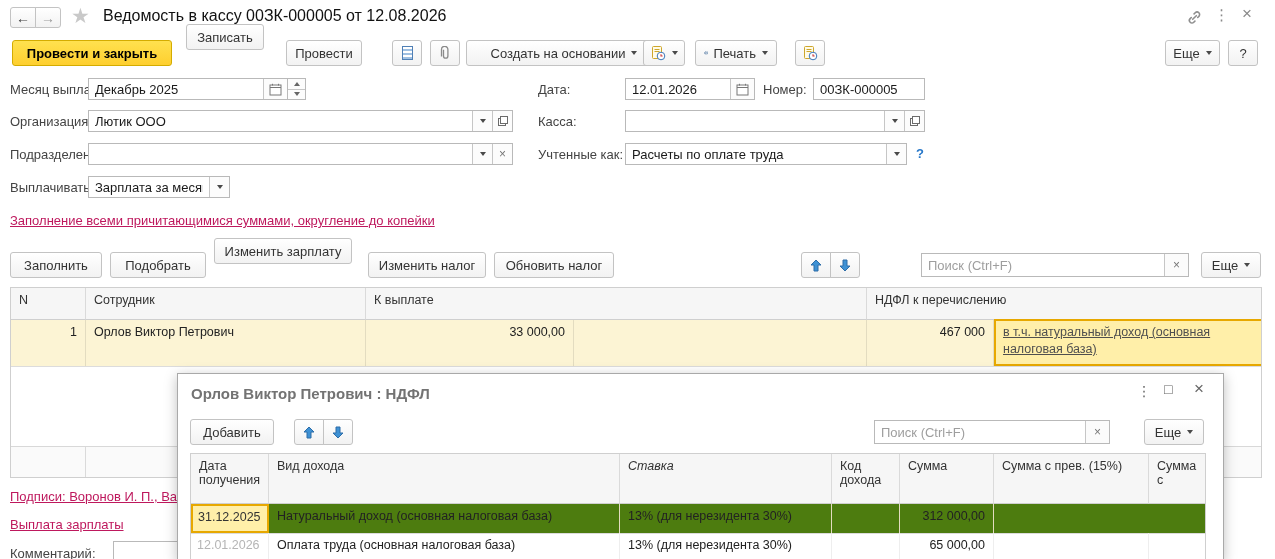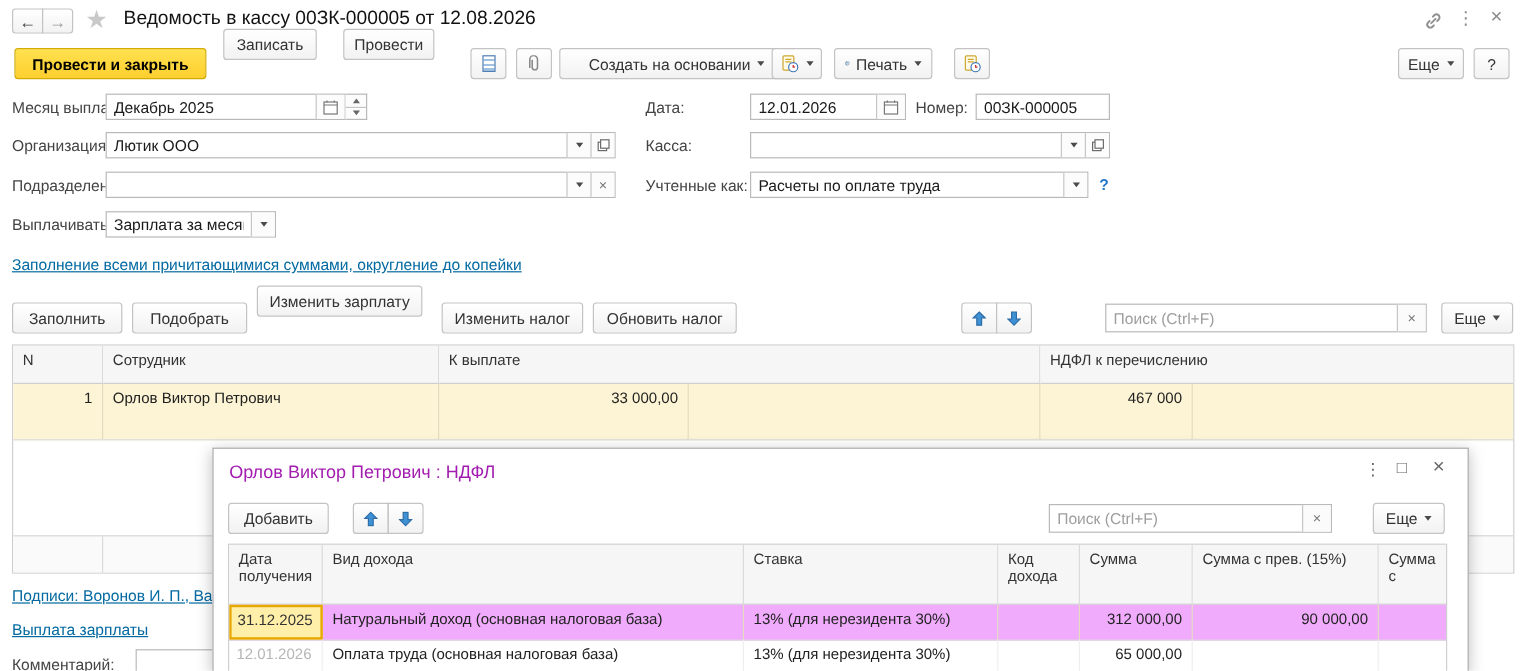--- a/index.html
+++ b/index.html
@@ -29,21 +29,21 @@
   .fld input{border:none;outline:none;flex:1;min-width:0;padding:0 6px;font:13px "Liberation Sans",sans-serif;color:#1a1a1a;background:transparent;}
   .fld input::placeholder{color:#9e9e9e;}
   .seg{width:19px;flex:0 0 auto;border-left:1px solid #c6c6c6;display:flex;align-items:center;justify-content:center;background:#fcfcfc;color:#555;font-size:11px;cursor:pointer;}
   .seg.wide{width:23px;}
   .spin{position:absolute;width:18px;height:22px;box-sizing:border-box;border:1px solid #b9b9b9;border-left:none;display:flex;flex-direction:column;background:#fcfcfc;}
   .spin div{flex:1;display:flex;align-items:center;justify-content:center;cursor:pointer;}
   .spin div:first-child{border-bottom:1px solid #c6c6c6;}
   .tri-up{width:0;height:0;border-left:3px solid transparent;border-right:3px solid transparent;border-bottom:4px solid #666;}
   .tri-dn{width:0;height:0;border-left:3px solid transparent;border-right:3px solid transparent;border-top:4px solid #666;}
   
-  .glink{position:absolute;color:#0369a1;text-decoration:underline;cursor:pointer;}
+  .glink{position:absolute;color:#be185d;text-decoration:underline;cursor:pointer;}
   
   .tbl{position:absolute;box-sizing:border-box;border:1px solid #cfcfcf;background:#fff;overflow:hidden;}
   .hcell{position:absolute;box-sizing:border-box;background:#f6f6f6;border-right:1px solid #dadada;border-bottom:1px solid #cfcfcf;font-size:12.5px;color:#333;padding:5px 8px 0 8px;}
   .bcell{position:absolute;box-sizing:border-box;border-right:1px solid #e3dcc0;font-size:12.5px;color:#222;padding:5px 8px 0 8px;white-space:nowrap;overflow:hidden;cursor:default;}
   .num{text-align:right;}
   .rowband{position:absolute;left:0;background:#fcf4d4;border-bottom:1px solid #dcdcdc;}
   .activecell{position:absolute;box-sizing:border-box;border:2px solid #e7a800;background:#ffefa9;}
   
   #dialog{position:absolute;left:177px;top:373px;width:1045px;height:186px;background:#fff;border:1px solid #a9a9a9;box-shadow:0 3px 12px rgba(0,0,0,.25);overflow:hidden;}
   .winbtn{position:absolute;color:#666;cursor:pointer;text-align:center;}
@@ -76,21 +76,21 @@
 </div>
 <div class="winbtn" style="left:1214px;top:6px;font-size:15px;color:#8a8a8a;"><span>⋮</span></div>
 <div class="winbtn" style="left:1242px;top:4px;font-size:17px;color:#8a8a8a;"><span>×</span></div>
 
 <div class="btn btn-yellow" style="left:12px;top:40px;width:160px;">
     <span>Провести и закрыть</span>
   </div>
 <div class="btn" style="left:186px;top:24px;width:78px;">
     <span>Записать</span>
   </div>
-<div class="btn" style="left:286px;top:24px;width:76px;">
+<div class="btn" style="left:286px;top:40px;width:76px;">
     <span>Провести</span>
   </div>
 
 <div class="btn icon-btn" style="left:392px;top:40px;width:30px;">
   <span style="display:inline-block;width:11px;height:14px;box-sizing:border-box;border:1px solid #4f7fb5;background:repeating-linear-gradient(180deg,#ffffff 0 2px,#9fc0e2 2px 4px);"></span>
 </div>
 <div class="btn icon-btn" style="left:430px;top:40px;width:30px;">
   <svg width="13" height="15" viewBox="0 0 13 15">
       <path d="M4.5 3.8 V10 a2.2 2.2 0 0 0 4.4 0 V3.5 a3.2 3.2 0 0 0 -6.4 0 V10.6" fill="none" stroke="#8a8a8a" stroke-width="1.3"></path>
     </svg>
@@ -276,36 +276,39 @@
   <div class="hcell" style="left:75px;top:0;width:280px;height:32px;">Сотрудник</div>
   <div class="hcell" style="left:355px;top:0;width:501px;height:32px;">К выплате</div>
   <div class="hcell" style="left:856px;top:0;width:396px;height:32px;border-right:none;">НДФЛ к перечислению</div>
 
   <div class="rowband" style="top:32px;width:1250px;height:46px;">
     <div class="bcell num" style="left:0;top:0;width:75px;height:46px;">1</div>
     <div class="bcell" style="left:75px;top:0;width:280px;height:46px;">Орлов Виктор Петрович</div>
     <div class="bcell num" style="left:355px;top:0;width:208px;height:46px;">33 000,00</div>
     <div class="bcell" style="left:563px;top:0;width:293px;height:46px;"></div>
     <div class="bcell num" style="left:856px;top:0;width:127px;height:46px;">467 000</div>
+    <div class="activecell" style="left:983px;top:-1px;width:269px;height:47px;padding:3px 7px;font-size:12.5px;line-height:17px;color:#4f4f4f;">
+      <span style="text-decoration:underline;cursor:pointer;">в т.ч. натуральный доход (основная налоговая база)</span>
+    </div>
   </div>
 
   <div class="abs" style="left:0;top:158px;width:1250px;height:32px;background:#fafafa;border-top:1px solid #d8d8d8;">
     <div class="abs" style="left:0;top:0;width:75px;height:32px;border-right:1px solid #dadada;box-sizing:border-box;"></div>
   </div>
 </div>
 
 <div class="glink" style="left:10px;top:489px;">Подписи: Воронов И. П., Ва</div>
 <div class="glink" style="left:10px;top:517px;">Выплата зарплаты</div>
 <div class="lbl" style="left:10px;top:546px;">Комментарий:</div>
 <div class="fld" style="left:113px;top:541px;width:1060px;height:24px;">
   <input style="">
 </div>
 
 <div id="dialog">
-  <div class="abs" style="left:13px;top:11px;font-size:15px;color:#a21caf;">Орлов Виктор Петрович : НДФЛ</div>
+  <div class="abs" style="left:13px;top:11px;font-size:15px;color:#737373;font-weight:bold;">Орлов Виктор Петрович : НДФЛ</div>
   <div class="winbtn" style="left:959px;top:9px;font-size:14px;"><span>⋮</span></div>
   <div class="winbtn" style="left:986px;top:7px;font-size:14px;"><span>□</span></div>
   <div class="winbtn" style="left:1016px;top:5px;font-size:17px;"><span>×</span></div>
 
   <div class="btn" style="left:12px;top:45px;width:84px;">
       <span>Добавить</span>
     </div>
   <div class="pairbtn" style="left:116px;top:45px;">
     <div class="btn icon-btn" style="width:30px;">
         <svg class="arrow-svg" width="12" height="13" viewBox="0 0 12 13">
@@ -325,33 +328,32 @@
       </span>
   </div>
   <div class="btn" style="left:966px;top:45px;width:60px;">
       <span>Еще</span>
       <span class="caret"></span>
     </div>
 
   <div class="tbl" style="left:12px;top:79px;width:1016px;height:120px;">
     <div class="hcell" style="left:78px;top:0;width:351px;height:50px;">Вид дохода</div>
     <div class="hcell" style="left:0;top:0;width:78px;height:50px;">Дата получения</div>
-    <div class="hcell" style="left:429px;top:0;width:212px;height:50px;">Ставка</div>
+    <div class="hcell" style="left:429px;top:0;width:212px;height:50px;font-style:italic;">Ставка</div>
     <div class="hcell" style="left:641px;top:0;width:68px;height:50px;">Код дохода</div>
     <div class="hcell" style="left:709px;top:0;width:94px;height:50px;">Сумма</div>
     <div class="hcell" style="left:803px;top:0;width:155px;height:50px;">Сумма с прев. (15%)</div>
     <div class="hcell" style="left:958px;top:0;width:56px;height:50px;border-right:none;">Сумма с</div>
 
-    <div class="rowband" style="top:50px;width:1014px;height:29px;background:#f0abfc;">
+    <div class="rowband" style="top:50px;width:1014px;height:29px;background:#4d7c0f;">
       <div class="activecell" style="left:0;top:0;width:78px;height:29px;padding:4px 5px;font-size:12.5px;">31.12.2025</div>
       <div class="bcell" style="left:78px;top:0;width:351px;height:29px;">Натуральный доход (основная налоговая база)</div>
       <div class="bcell" style="left:429px;top:0;width:212px;height:29px;">13% (для нерезидента 30%)</div>
       <div class="bcell" style="left:641px;top:0;width:68px;height:29px;"></div>
       <div class="bcell num" style="left:709px;top:0;width:94px;height:29px;">312 000,00</div>
-      <div class="bcell num" style="left:803px;top:0;width:155px;height:29px;">90 000,00</div>
       <div class="bcell" style="left:958px;top:0;width:56px;height:29px;border-right:none;"></div>
     </div>
 
     <div class="abs" style="left:0;top:79px;width:1014px;height:29px;border-bottom:1px solid #e6e6e6;">
       <div class="bcell" style="left:0;top:0;width:78px;height:29px;border-right:1px solid #eee;color:#b5b5b5;padding-left:6px;">12.01.2026</div>
       <div class="bcell" style="left:78px;top:0;width:351px;height:29px;border-right:1px solid #eee;">Оплата труда (основная налоговая база)</div>
       <div class="bcell" style="left:429px;top:0;width:212px;height:29px;border-right:1px solid #eee;">13% (для нерезидента 30%)</div>
       <div class="bcell" style="left:641px;top:0;width:68px;height:29px;border-right:1px solid #eee;"></div>
       <div class="bcell num" style="left:709px;top:0;width:94px;height:29px;border-right:1px solid #eee;">65 000,00</div>
       <div class="bcell num" style="left:803px;top:0;width:155px;height:29px;border-right:1px solid #eee;"></div>

